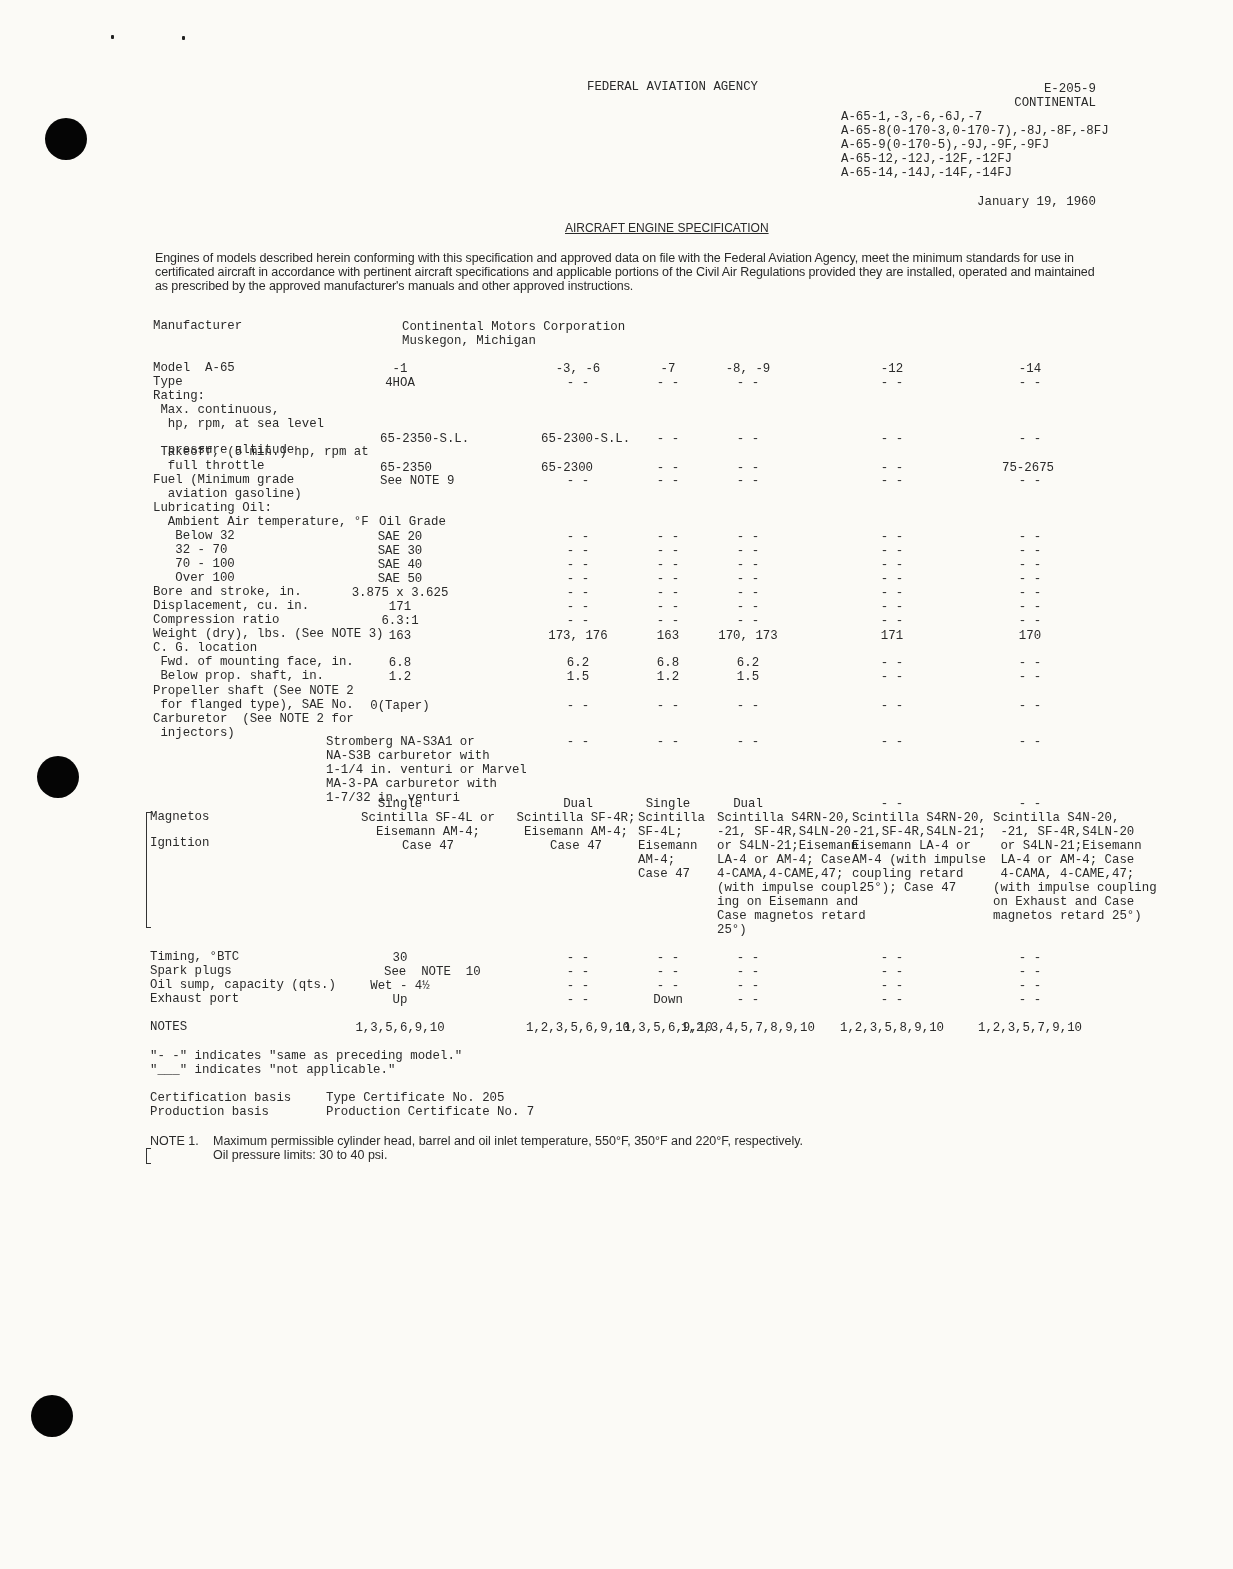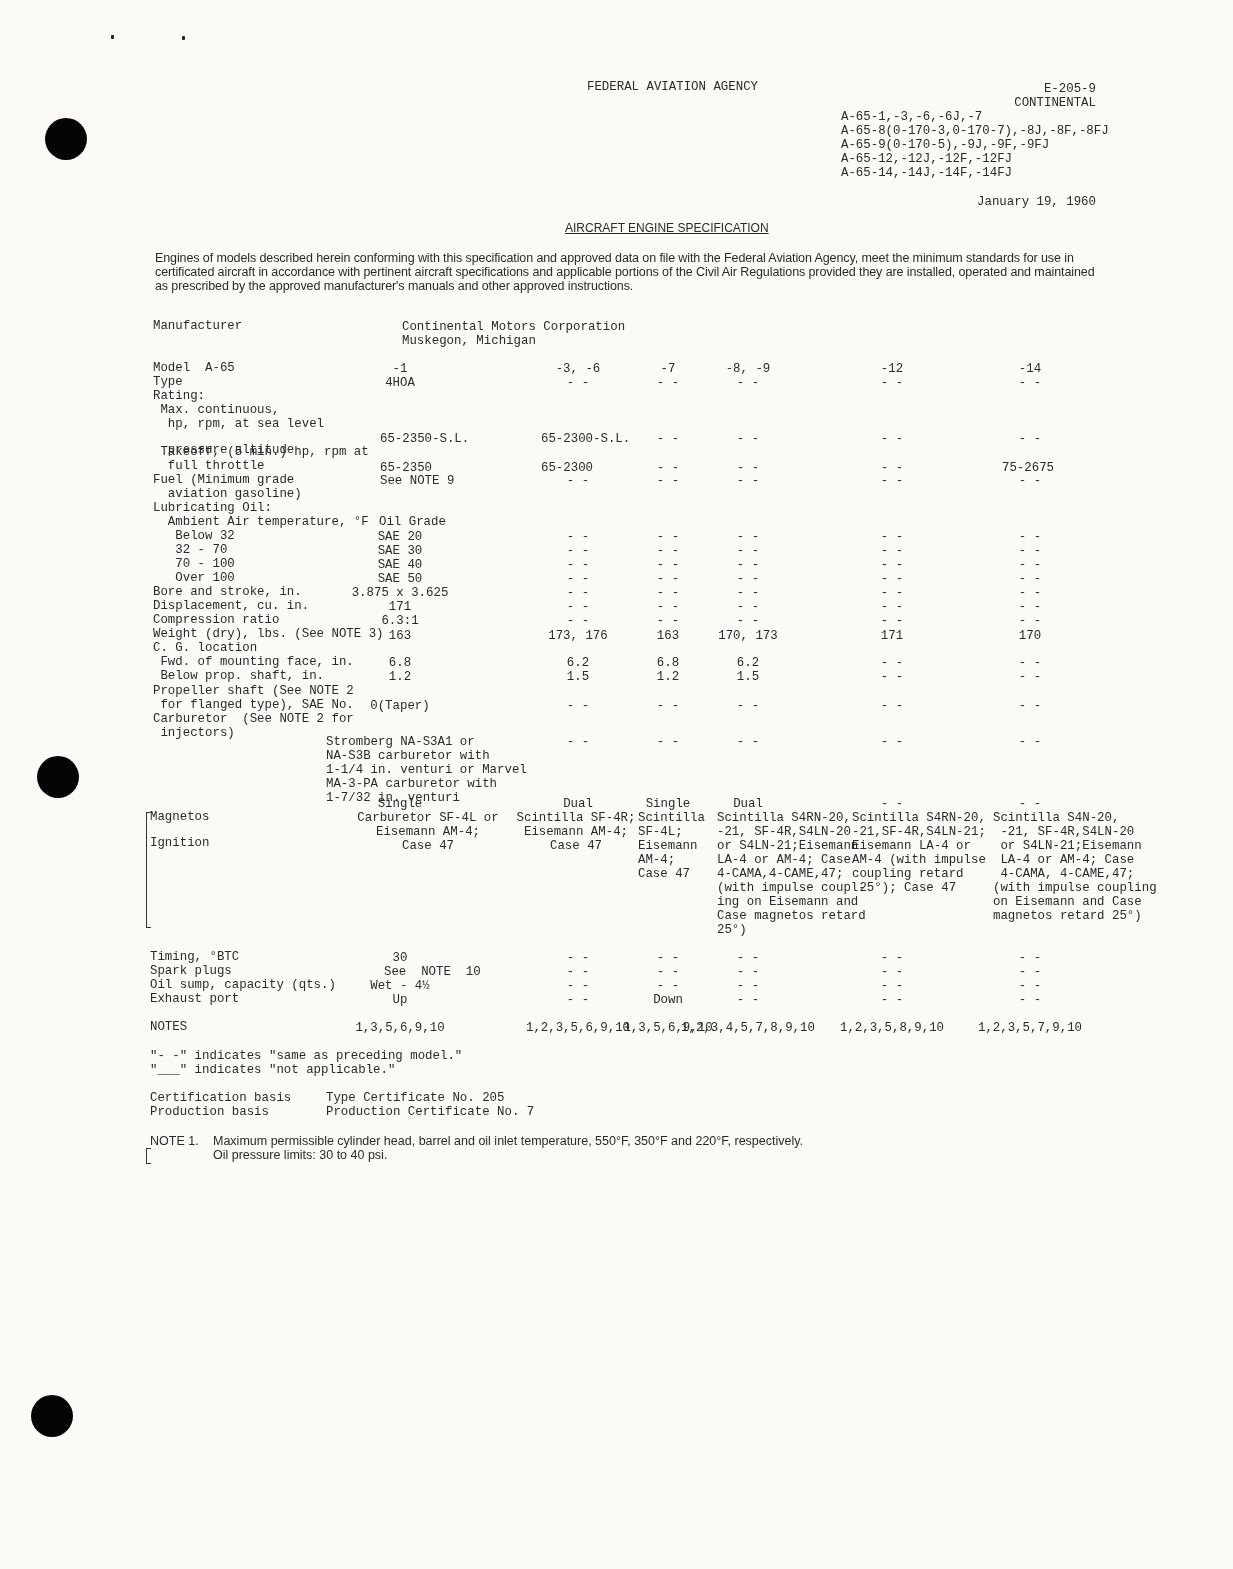--- a/index.html
+++ b/index.html
@@ -108,21 +108,21 @@
     <div class="cell" style="left: 400px; transform: translateX(-50%); top: 951px;">30</div>
     <div class="cell" style="left: 384px; top: 965px;">See  NOTE  10</div>
     <div class="cell" style="left: 400px; transform: translateX(-50%); top: 979px;">Wet - 4½</div>
     <div class="cell" style="left: 400px; transform: translateX(-50%); top: 993px;">Up</div>
     <div class="cell" style="left: 400px; transform: translateX(-50%); top: 1021px;">1,3,5,6,9,10</div>
     <div class="cell" style="left: 326px; top: 735px;">Stromberg NA-S3A1 or</div>
     <div class="cell" style="left: 326px; top: 749px;">NA-S3B carburetor with</div>
     <div class="cell" style="left: 326px; top: 763px;">1-1/4 in. venturi or Marvel</div>
     <div class="cell" style="left: 326px; top: 777px;">MA-3-PA carburetor with</div>
     <div class="cell" style="left: 326px; top: 791px;">1-7/32 in. venturi</div>
-    <div class="cell" style="top: 811px; left: 428px; transform: translateX(-50%);">Carburetor SF-4L or</div>
+    <div class="cell" style="top: 811px; left: 428px; transform: translateX(-50%);">Scintilla SF-4L or</div>
     <div class="cell" style="top: 825px; left: 428px; transform: translateX(-50%);">Eisemann AM-4;</div>
     <div class="cell" style="top: 839px; left: 428px; transform: translateX(-50%);">Case 47</div>
     <div class="cell" style="left: 578px; transform: translateX(-50%); top: 362px;">-3, -6</div>
     <div class="cell" style="left: 578px; transform: translateX(-50%); top: 376px;">- -</div>
     <div class="cell" style="left: 541px; top: 432px;">65-2300-S.L.</div>
     <div class="cell" style="left: 541px; top: 461px;">65-2300</div>
     <div class="cell" style="left: 578px; transform: translateX(-50%); top: 474px;">- -</div>
     <div class="cell" style="left: 578px; transform: translateX(-50%); top: 530px;">- -</div>
     <div class="cell" style="left: 578px; transform: translateX(-50%); top: 544px;">- -</div>
     <div class="cell" style="left: 578px; transform: translateX(-50%); top: 558px;">- -</div>
@@ -255,21 +255,21 @@
     <div class="cell" style="left: 1030px; transform: translateX(-50%); top: 979px;">- -</div>
     <div class="cell" style="left: 1030px; transform: translateX(-50%); top: 993px;">- -</div>
     <div class="cell" style="left: 1030px; transform: translateX(-50%); top: 1021px;">1,2,3,5,7,9,10</div>
     <div class="cell" style="left: 1030px; transform: translateX(-50%); top: 735px;">- -</div>
     <div class="cell" style="top: 811px; left: 993px;">Scintilla S4N-20,</div>
     <div class="cell" style="top: 825px; left: 993px;"> -21, SF-4R,S4LN-20</div>
     <div class="cell" style="top: 839px; left: 993px;"> or S4LN-21;Eisemann</div>
     <div class="cell" style="top: 853px; left: 993px;"> LA-4 or AM-4; Case</div>
     <div class="cell" style="top: 867px; left: 993px;"> 4-CAMA, 4-CAME,47;</div>
     <div class="cell" style="top: 881px; left: 993px;">(with impulse coupling</div>
-    <div class="cell" style="top: 895px; left: 993px;">on Eisemann and Case</div>
+    <div class="cell" style="top: 895px; left: 993px;">on Exhaust and Case</div>
     <div class="cell" style="top: 909px; left: 993px;">magnetos retard 25°)</div>
   </div>
 
 <div class="abs" style="left:150px; top:1049px;">"- -" indicates "same as preceding model."</div>
 <div class="abs" style="left:150px; top:1063px;">"___" indicates "not applicable."</div>
 
 <div class="abs" style="left:150px; top:1091px;">Certification basis</div>
 <div class="abs" style="left:326px; top:1091px;">Type Certificate No. 205</div>
 <div class="abs" style="left:150px; top:1105px;">Production basis</div>
 <div class="abs" style="left:326px; top:1105px;">Production Certificate No. 7</div>

